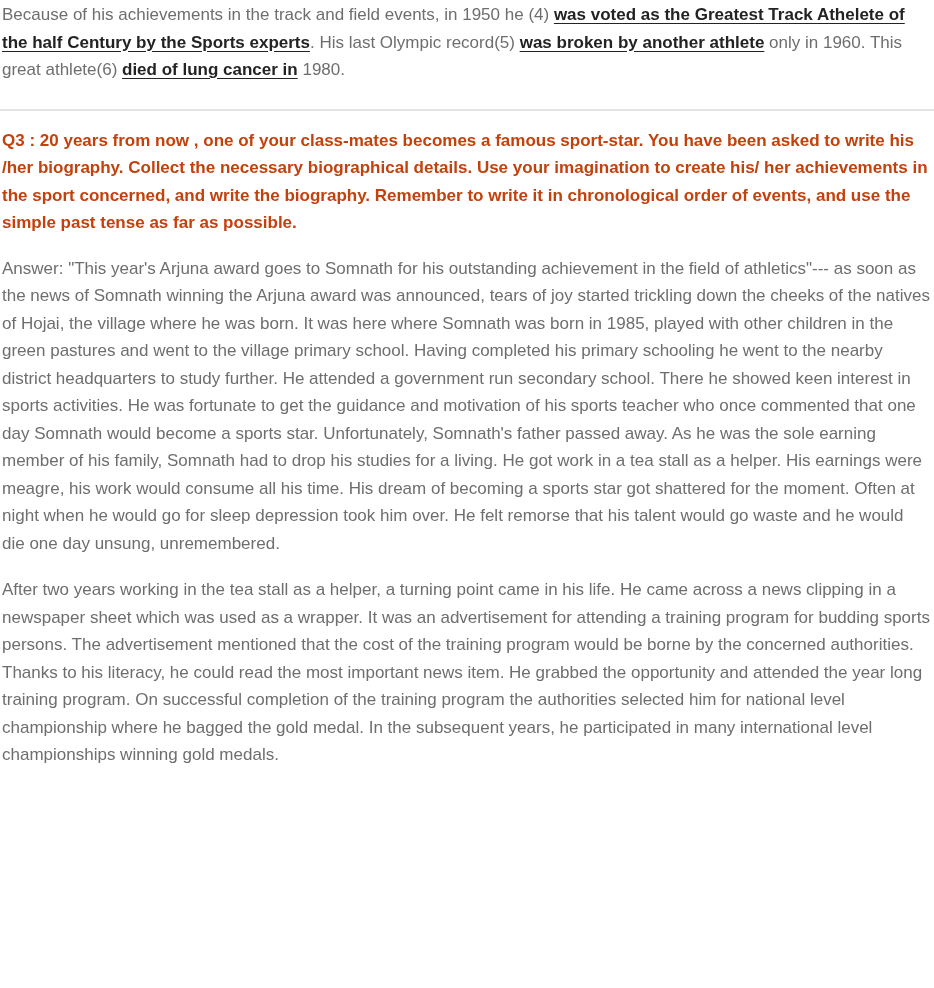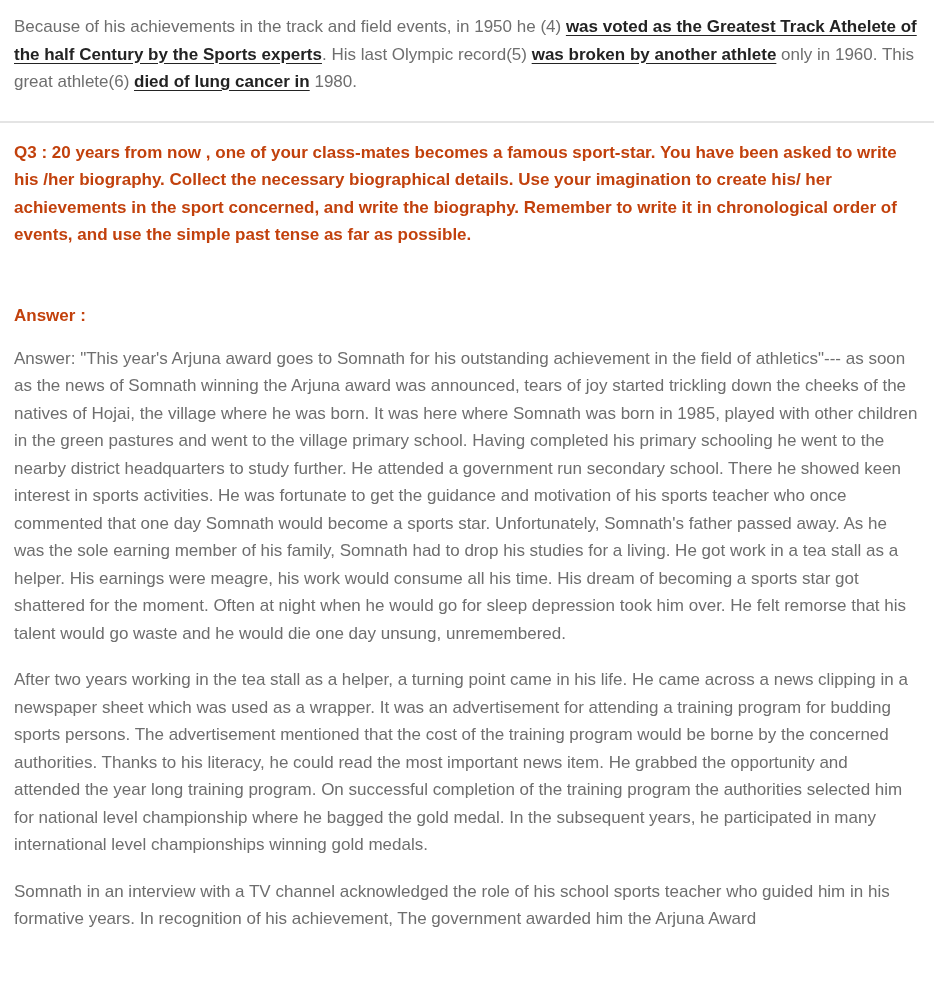--- a/index.html
+++ b/index.html
@@ -14,21 +14,21 @@
     font-family: "Liberation Sans", "DejaVu Sans", sans-serif;
   }
   .page {
     width: 934px;
     height: 988px;
     box-sizing: border-box;
     padding: 0 4px 0 2px;
     overflow: hidden;
   }
   p {
-    margin: 12px;
+    margin: 0;
     font-size: 17px;
     line-height: 27.5px;
   }
   .body-text {
     color: #6e6e6e;
     font-weight: 400;
   }
   .dark-text {
     color: #c2410c;
     font-weight: 600;
@@ -73,21 +73,19 @@
 <body>
 
 <div class="page">
 
   <p class="intro-para"><span class="normal">Because of his achievements in the track and field events, in 1950 he (4) </span><span class="bold-underline">was voted as the Greatest Track Athelete of the half Century by the Sports experts</span><span class="normal">. His last Olympic record(5) </span><span class="bold-underline">was broken by another athlete</span><span class="normal"> only in 1960. This great athlete(6) </span><span class="bold-underline">died of lung cancer in</span><span class="normal"> 1980.</span></p>
 
   <hr class="divider">
 
   <p class="question-para dark-text"><span>Q3 :  </span><span>20 years from now , one of your class-mates becomes a famous sport-star. You have been asked to write his /her biography. Collect the necessary biographical details. Use your imagination to create his/ her achievements in the sport concerned, and write the biography. Remember to write it in chronological order of events, and use the simple past tense as far as possible.</span></p>
 
-  <p class="answer-heading dark-text">Answer :</p>
 
   <div class="answer-body">
       <p class="body-para body-text">Answer: "This year's Arjuna award goes to Somnath for his outstanding achievement in the field of athletics"--- as soon as the news of Somnath winning the Arjuna award was announced, tears of joy started trickling down the cheeks of the natives of Hojai, the village where he was born. It was here where Somnath was born in 1985, played with other children in the green pastures and went to the village primary school. Having completed his primary schooling he went to the nearby district headquarters to study further. He attended a government run secondary school. There he showed keen interest in sports activities. He was fortunate to get the guidance and motivation of his sports teacher who once commented that one day Somnath would become a sports star. Unfortunately, Somnath's father passed away. As he was the sole earning member of his family, Somnath had to drop his studies for a living. He got work in a tea stall as a helper. His earnings were meagre, his work would consume all his time. His dream of becoming a sports star got shattered for the moment. Often at night when he would go for sleep depression took him over. He felt remorse that his talent would go waste and he would die one day unsung, unremembered.</p>
       <p class="body-para body-text">After two years working in the tea stall as a helper, a turning point came in his life. He came across a news clipping in a newspaper sheet which was used as a wrapper. It was an advertisement for attending a training program for budding sports persons. The advertisement mentioned that the cost of the training program would be borne by the concerned authorities. Thanks to his literacy, he could read the most important news item. He grabbed the opportunity and attended the year long training program. On successful completion of the training program the authorities selected him for national level championship where he bagged the gold medal. In the subsequent years, he participated in many international level championships winning gold medals.</p>
-      <p class="body-para body-text">Somnath in an interview with a TV channel acknowledged the role of his school sports teacher who guided him in his formative years. In recognition of his achievement, The government awarded him the Arjuna Award</p>
     </div>
 
 </div>
 
 </body></html>

